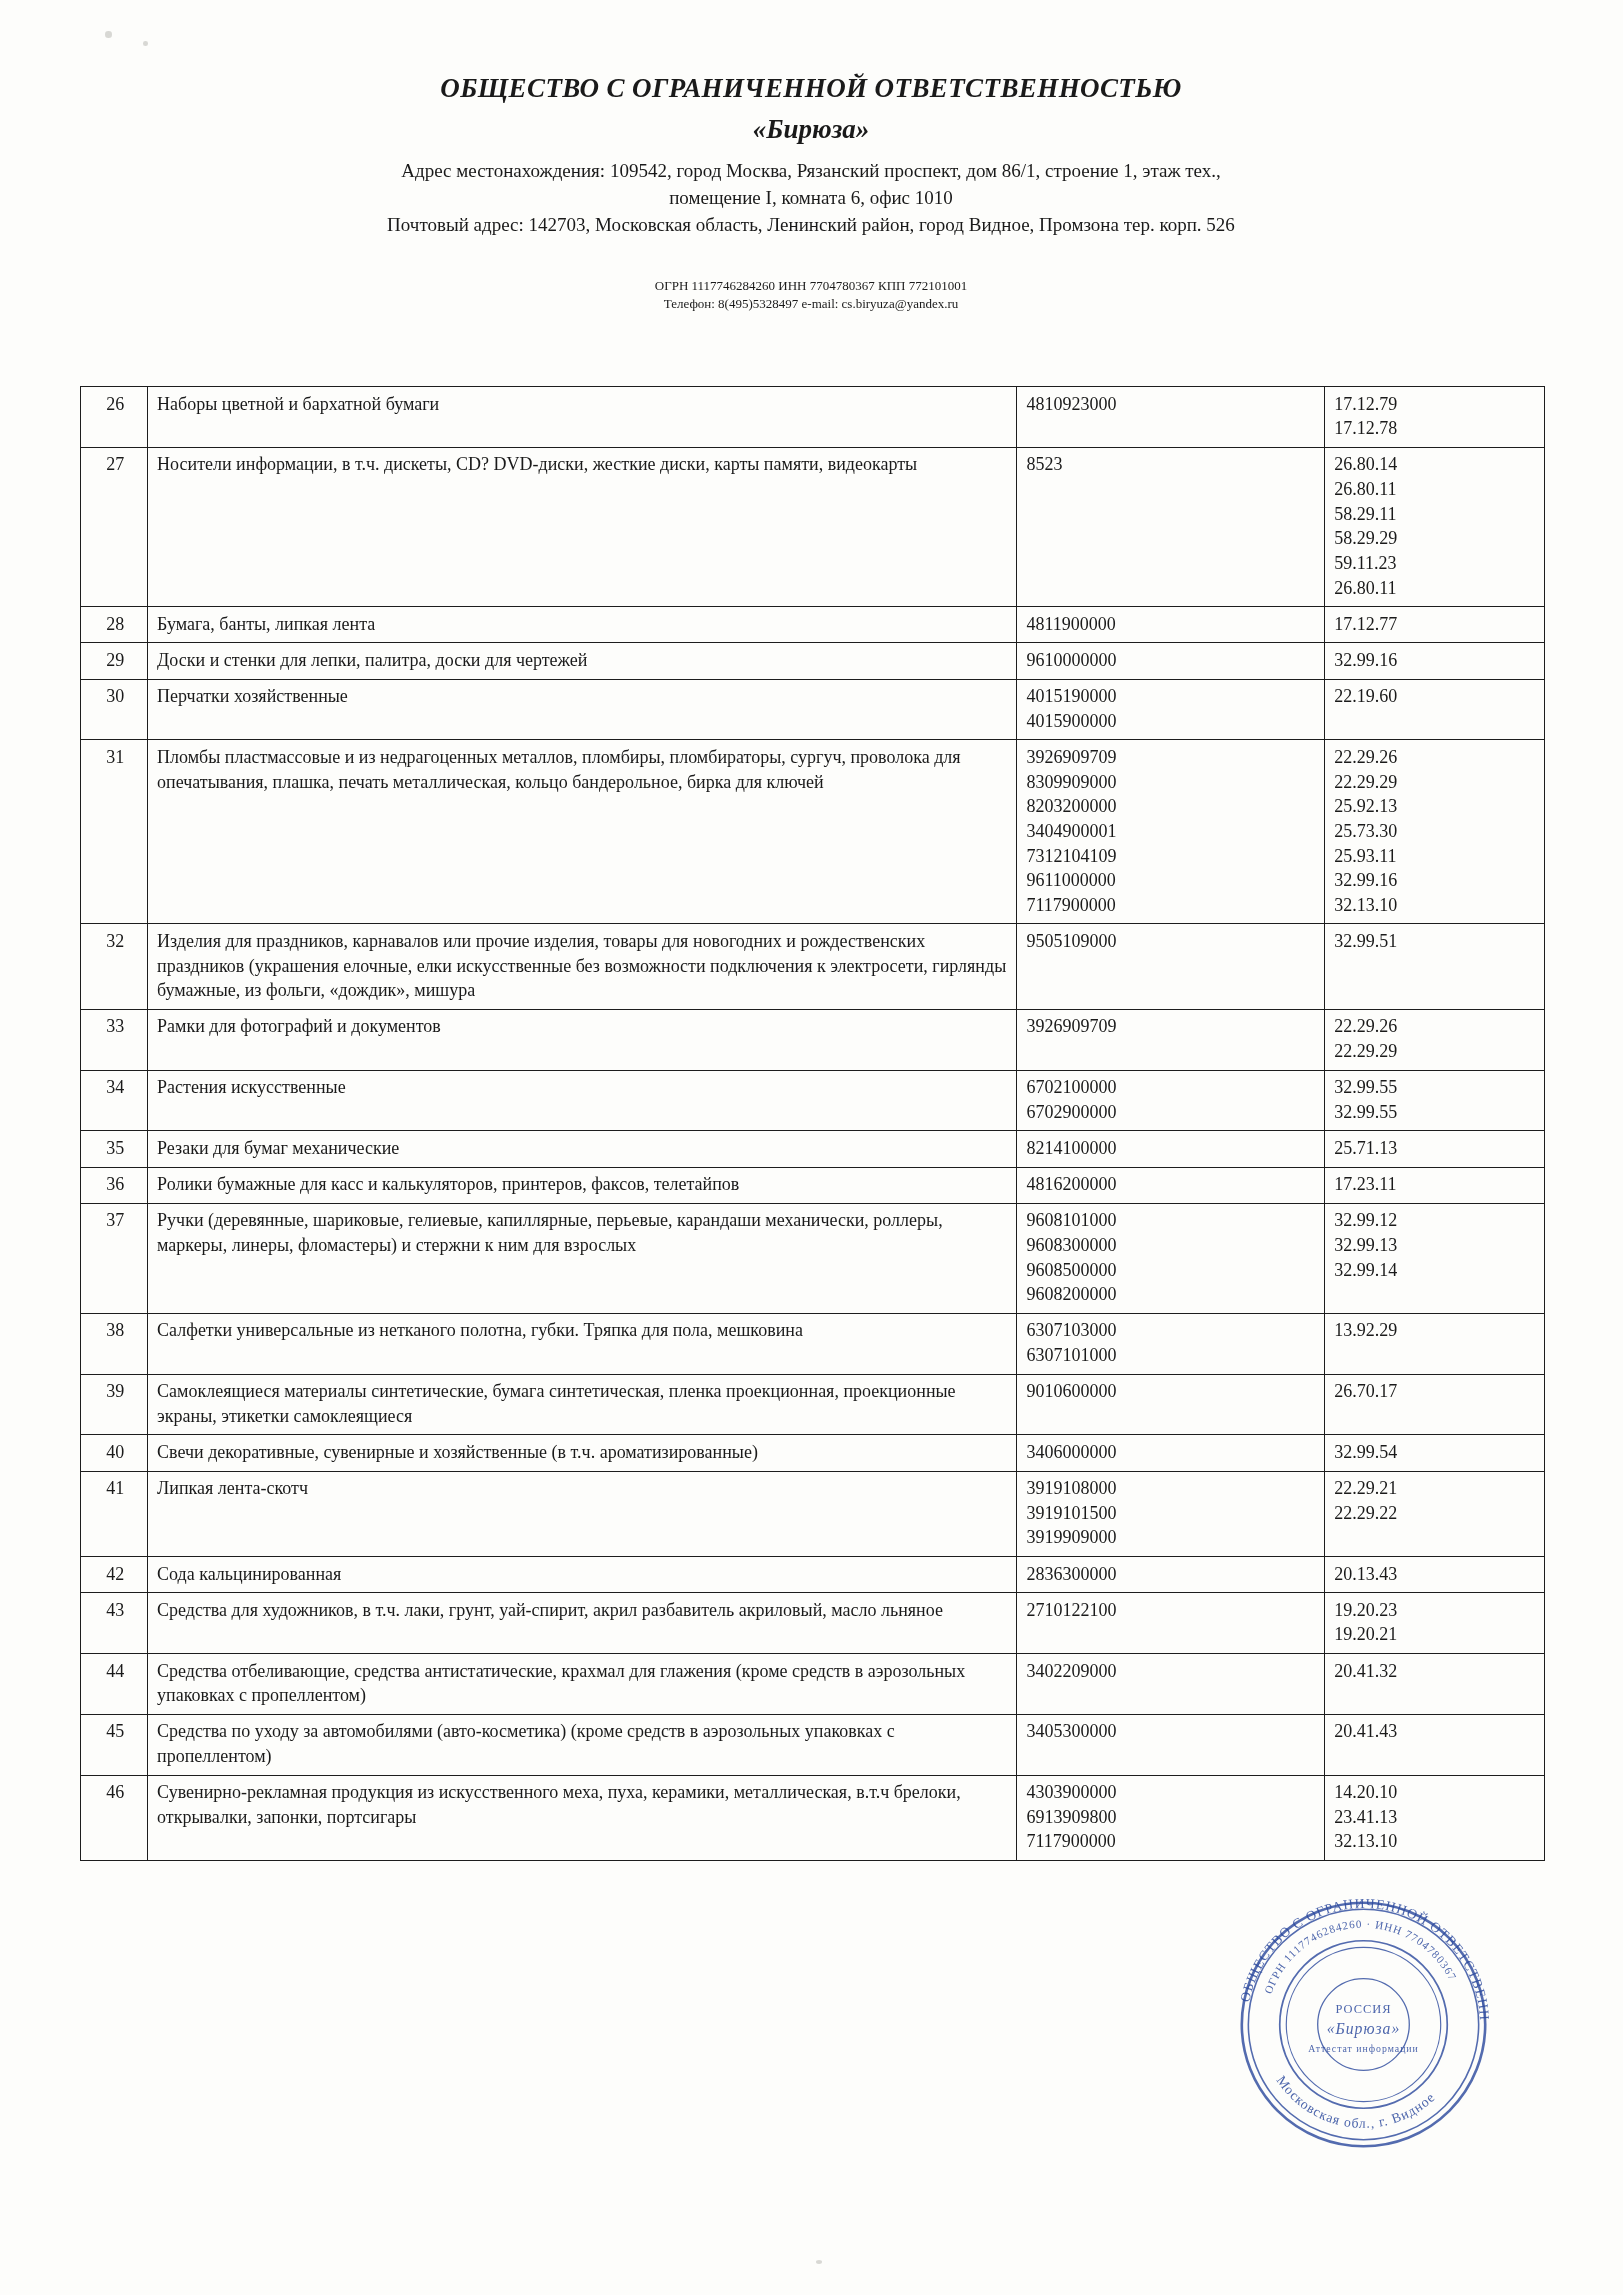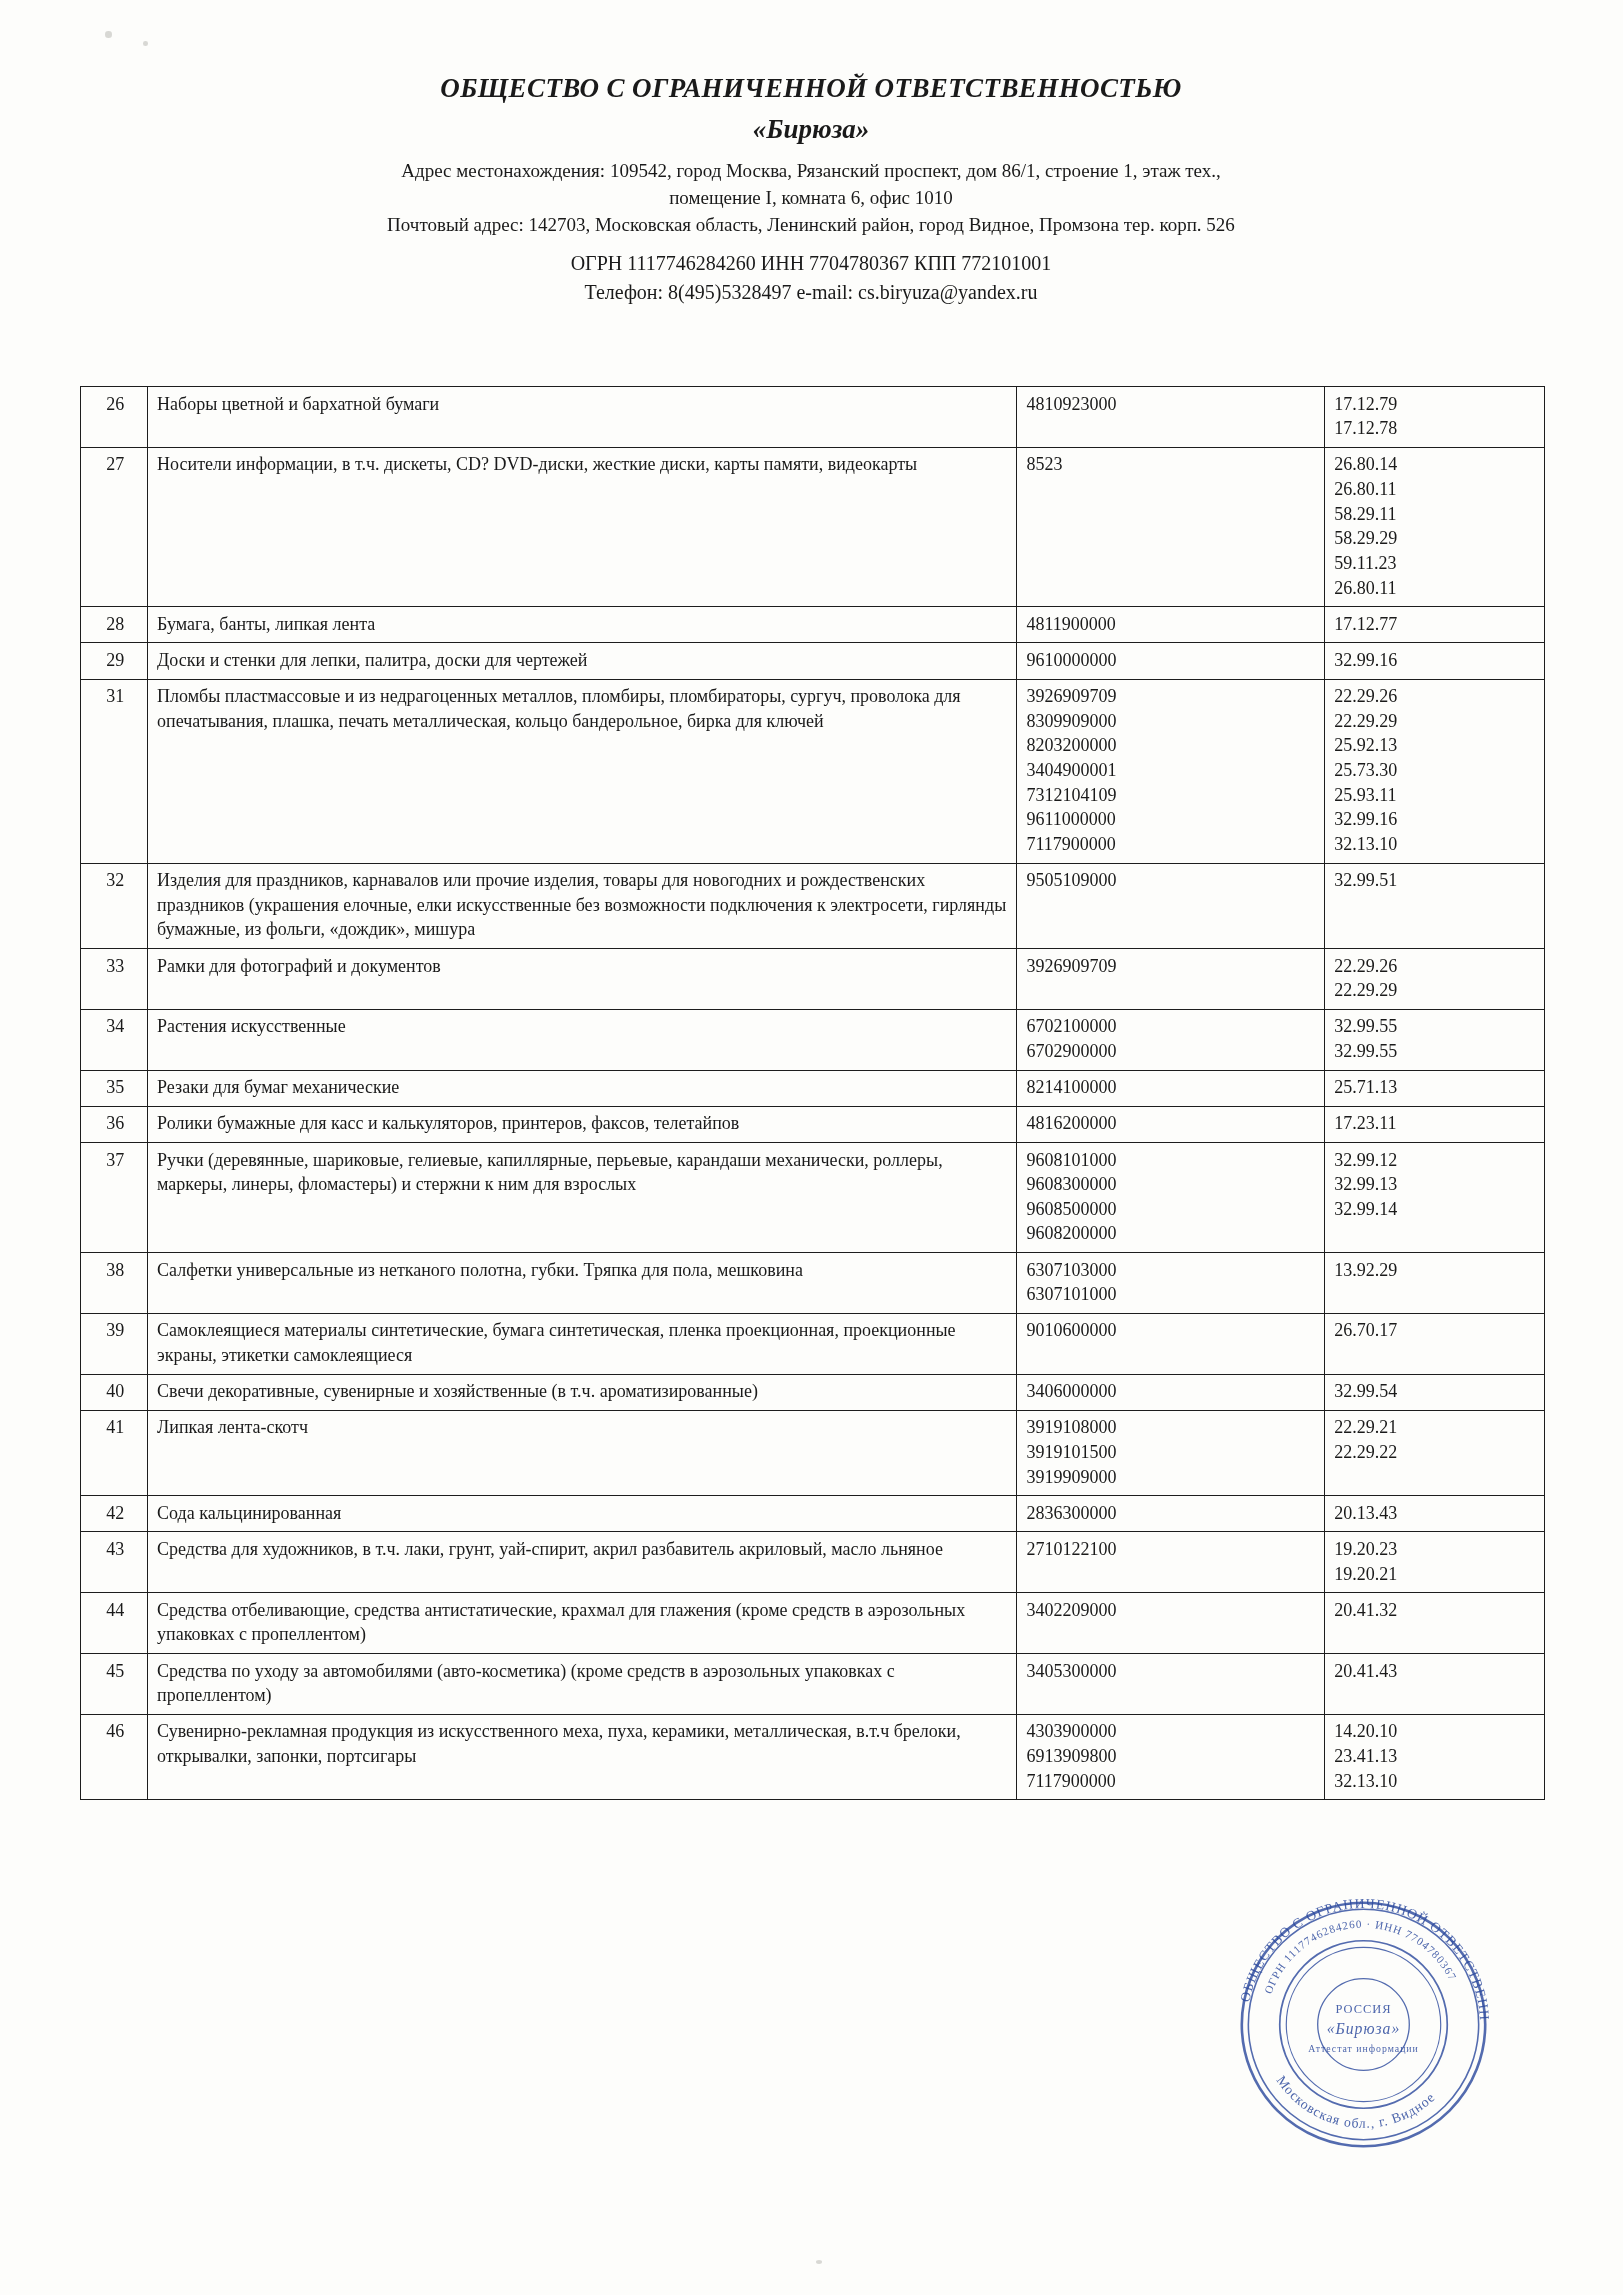--- a/index.html
+++ b/index.html
@@ -52,22 +52,22 @@
     font-style: italic;
     margin-top: 7.9px;
   }
   .addr-block {
     margin-top: 13px;
     font-size: 19px;
     line-height: 1.42;
   }
   .addr-line { display: block; }
   .reg-block {
-    margin-top: 10px;
-    font-size: 20px;
+    margin-top: 38px;
+    font-size: 13px;
     line-height: 1.45;
   }
 
   table.items {
     position: absolute;
     left: 80px;
     top: 386px;
     width: 1465px;
     border-collapse: collapse;
     font-size: 18px;
@@ -172,20 +172,31 @@
             </td>
           </tr>
           <tr>
             <td class="c-num">29</td>
             <td class="c-name">Доски и стенки для лепки, палитра, доски для чертежей</td>
             <td class="c-tnved">
               <span class="codeline">9610000000</span>
             </td>
             <td class="c-okpd">
               <span class="codeline">32.99.16</span>
+            </td>
+          </tr>
+          <tr>
+            <td class="c-num">30</td>
+            <td class="c-name">Перчатки хозяйственные</td>
+            <td class="c-tnved">
+              <span class="codeline">4015190000</span>
+              <span class="codeline">4015900000</span>
+            </td>
+            <td class="c-okpd">
+              <span class="codeline">22.19.60</span>
             </td>
           </tr>
           <tr>
             <td class="c-num">31</td>
             <td class="c-name">Пломбы пластмассовые и из недрагоценных металлов, пломбиры, пломбираторы, сургуч, проволока для опечатывания, плашка, печать металлическая, кольцо бандерольное, бирка для ключей</td>
             <td class="c-tnved">
               <span class="codeline">3926909709</span>
               <span class="codeline">8309909000</span>
               <span class="codeline">8203200000</span>
               <span class="codeline">3404900001</span>

